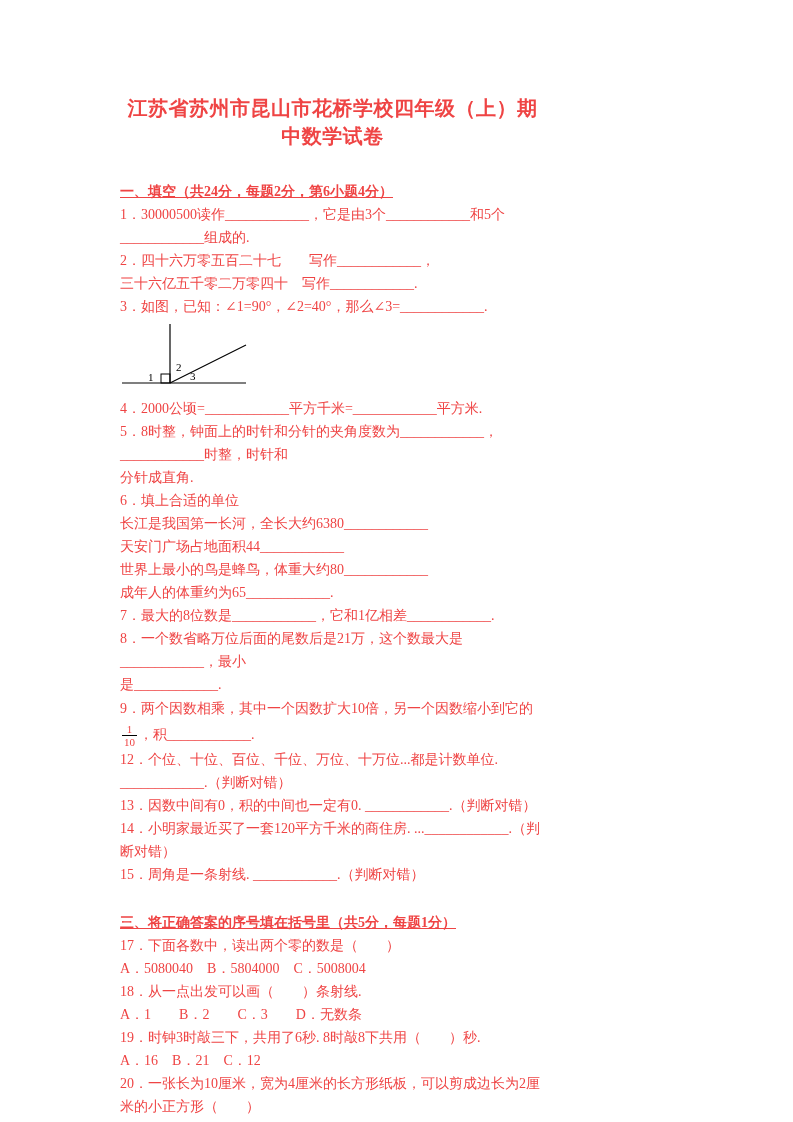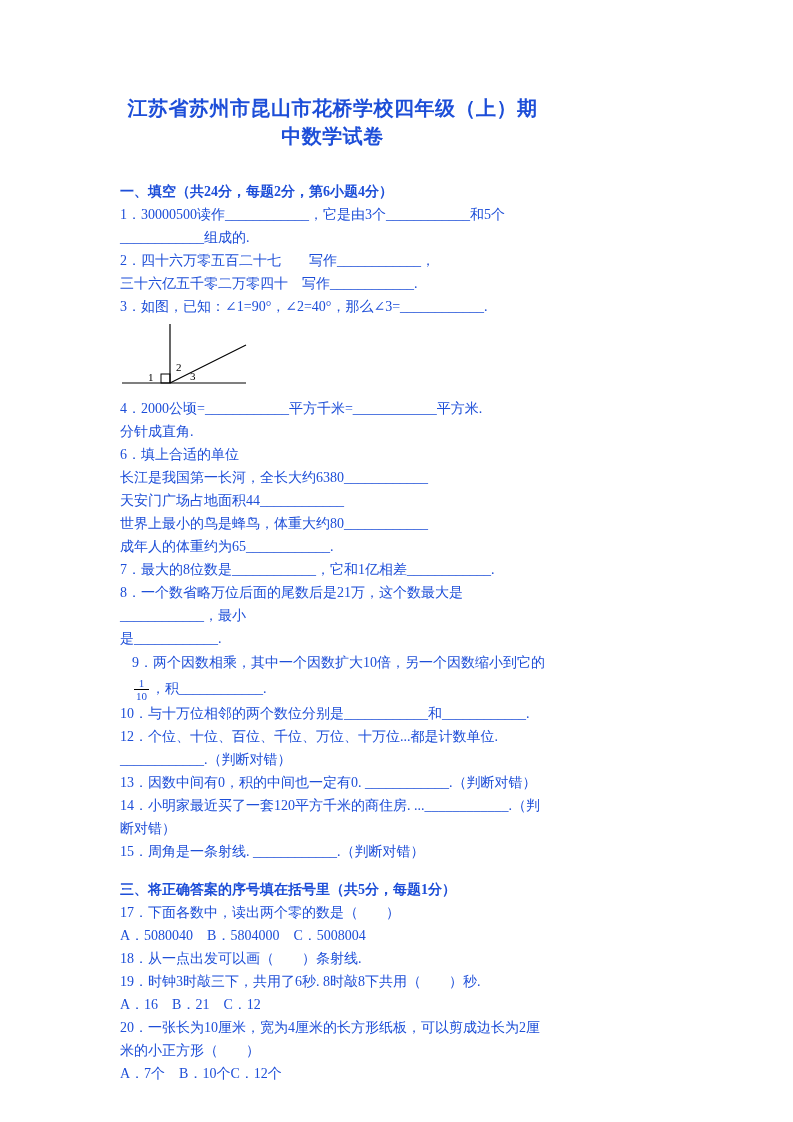--- a/index.html
+++ b/index.html
@@ -1,21 +1,21 @@
 <!DOCTYPE html>
 <html><head>
 <meta charset="utf-8">
 <style>
   html, body { margin: 0; padding: 0; background: #ffffff; }
   .page {
     position: relative;
     width: 655px;
     height: 1122px;
     background: #ffffff;
-    color: #1d4ed8;
+    color: #ef4444;
     font-family: "Liberation Serif", "DejaVu Serif", serif;
     box-sizing: border-box;
     overflow: hidden;
   }
   .content {
     padding: 94px 110px 0 120px;
   }
   .title {
     font-size: 20px;
     font-weight: bold;
@@ -25,28 +25,29 @@
     letter-spacing: 0.5px;
   }
   .line {
     margin: 0;
     font-size: 14px;
     line-height: 23px;
     white-space: pre-wrap;
   }
   .heading {
     font-weight: bold;
-    margin-top: 15px;
+    margin-top: 25px;
+    text-decoration: underline;
   }
   .figure {
     margin: 3px 0 4px 0;
     height: 72px;
   }
   .figure svg { display: block; }
-  .frac-line { line-height: 26px; margin-left: 12px; }
+  .frac-line { line-height: 26px; }
   .fraction {
     display: inline-block;
     vertical-align: -7px;
     text-align: center;
     font-size: 11px;
     line-height: 12px;
     margin: 0 2px;
   }
   .fraction .num { display: block; border-bottom: 1px solid #000; padding: 0 3px; }
   .fraction .den { display: block; padding: 0 2px; }
@@ -71,42 +72,43 @@
         <line x1="50" y1="3" x2="50" y2="62" stroke="#000" stroke-width="1.2"></line>
         <line x1="50" y1="62" x2="126" y2="24" stroke="#000" stroke-width="1.2"></line>
         <rect x="41" y="53" width="9" height="9" fill="none" stroke="#000" stroke-width="1"></rect>
         <text x="28" y="60" font-size="11" fill="#000">1</text>
         <text x="56" y="50" font-size="11" fill="#000">2</text>
         <text x="70" y="59" font-size="11" fill="#000">3</text>
       </svg>
     </div>
 
     <p class="line">4．2000公顷=____________平方千米=____________平方米.</p>
+    <p class="line">5．8时整，钟面上的时针和分针的夹角度数为____________，____________时整，时针和</p>
     <p class="line">分针成直角.</p>
     <p class="line">6．填上合适的单位</p>
     <p class="line">长江是我国第一长河，全长大约6380____________</p>
     <p class="line">天安门广场占地面积44____________</p>
     <p class="line">世界上最小的鸟是蜂鸟，体重大约80____________</p>
     <p class="line">成年人的体重约为65____________.</p>
     <p class="line">7．最大的8位数是____________，它和1亿相差____________.</p>
     <p class="line">8．一个数省略万位后面的尾数后是21万，这个数最大是____________，最小</p>
     <p class="line">是____________.</p>
 
     <p class="line frac-line"><span>9．两个因数相乘，其中一个因数扩大10倍，另一个因数缩小到它的</span><span class="fraction"><span class="num">1</span><span class="den">10</span></span><span>，积____________.</span></p>
 
-    <p class="line">10．与十万位相邻的两个数位分别是____________和____________.</p>
 
     <p class="line">12．个位、十位、百位、千位、万位、十万位...都是计数单位. ____________.（判断对错）</p>
     <p class="line">13．因数中间有0，积的中间也一定有0. ____________.（判断对错）</p>
     <p class="line">14．小明家最近买了一套120平方千米的商住房. ...____________.（判断对错）</p>
     <p class="line">15．周角是一条射线. ____________.（判断对错）</p>
 
     <p class="line heading">三、将正确答案的序号填在括号里（共5分，每题1分）</p>
     <p class="line">17．下面各数中，读出两个零的数是（　　）</p>
     <p class="line">A．5080040　B．5804000　C．5008004</p>
     <p class="line">18．从一点出发可以画（　　）条射线.</p>
+    <p class="line">A．1　　B．2　　C．3　　D．无数条</p>
     <p class="line">19．时钟3时敲三下，共用了6秒. 8时敲8下共用（　　）秒.</p>
     <p class="line">A．16　B．21　C．12</p>
     <p class="line">20．一张长为10厘米，宽为4厘米的长方形纸板，可以剪成边长为2厘米的小正方形（　　）</p>
     <p class="line">A．7个　B．10个C．12个</p>
 
   </div>
 </div>
 
 </body></html>

